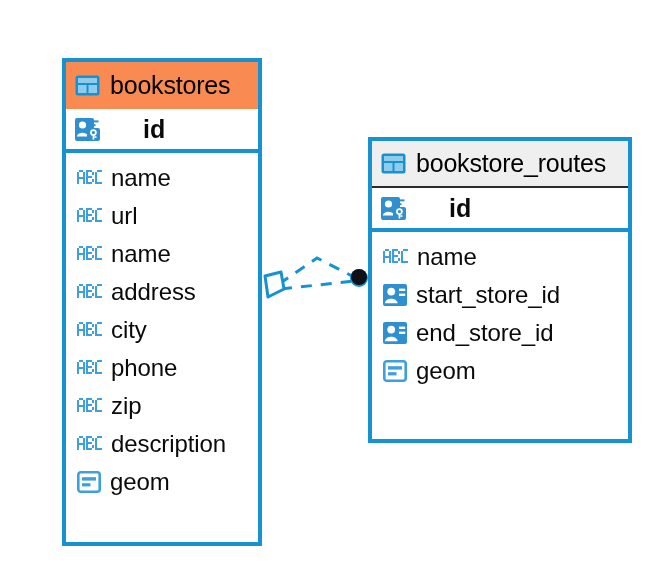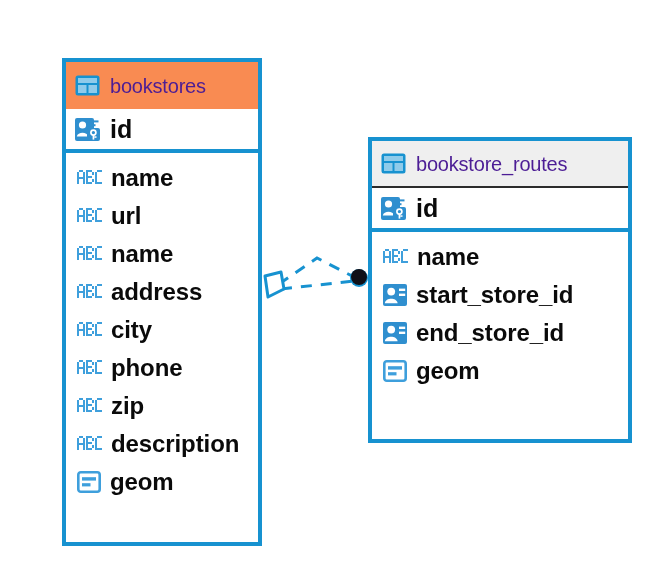--- a/index.html
+++ b/index.html
@@ -37,22 +37,22 @@
     height: 47px;
     padding: 0 10px 0 9px;
     gap: 10px;
   }
   .entity-header.orange { background: #F98B52; }
   .entity-header.grey {
     background: #EFEFEF;
     border-bottom: 2px solid #2B2B2B;
   }
   .entity-title {
-    font-size: 20px;
-    color: #4c1d95;
+    font-size: 25px;
+    color: #000000;
     line-height: 1;
     white-space: nowrap;
     letter-spacing: -0.2px;
   }
 
   .pk-row {
     display: flex;
     align-items: center;
     box-sizing: border-box;
     height: 44px;
@@ -60,25 +60,25 @@
     gap: 10px;
     border-bottom: 4px solid #1792D0;
     background: #ffffff;
   }
   .pk-label {
     font-size: 25px;
     font-weight: bold;
     color: #0A0A0A;
     line-height: 1;
     white-space: nowrap;
+    margin-left: 33px;
   }
 
   .attr-list {
     padding: 6px 0 6px 0;
-    font-weight: bold;
   }
   .attr-row {
     display: flex;
     align-items: center;
     height: 38px;
     padding: 0 10px 0 11px;
     gap: 9px;
   }
   .attr-label {
     font-size: 24px;

